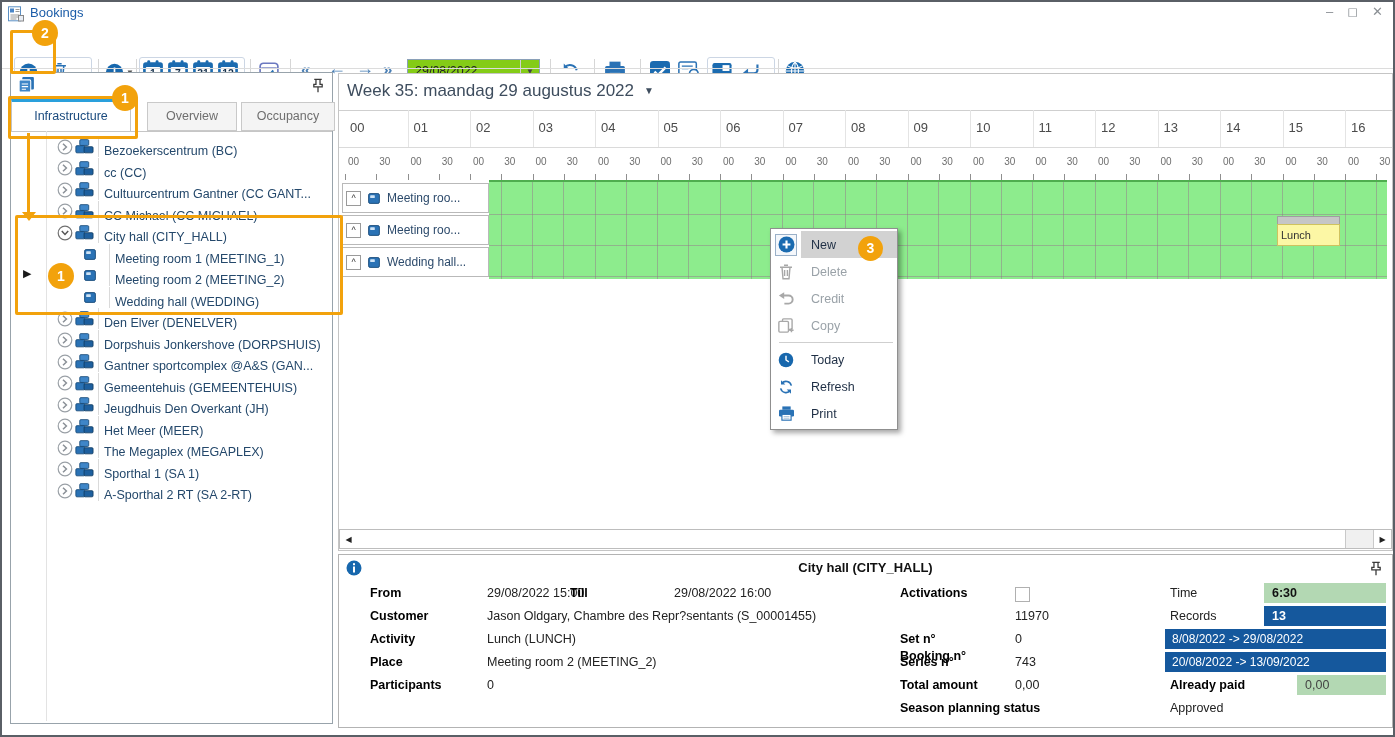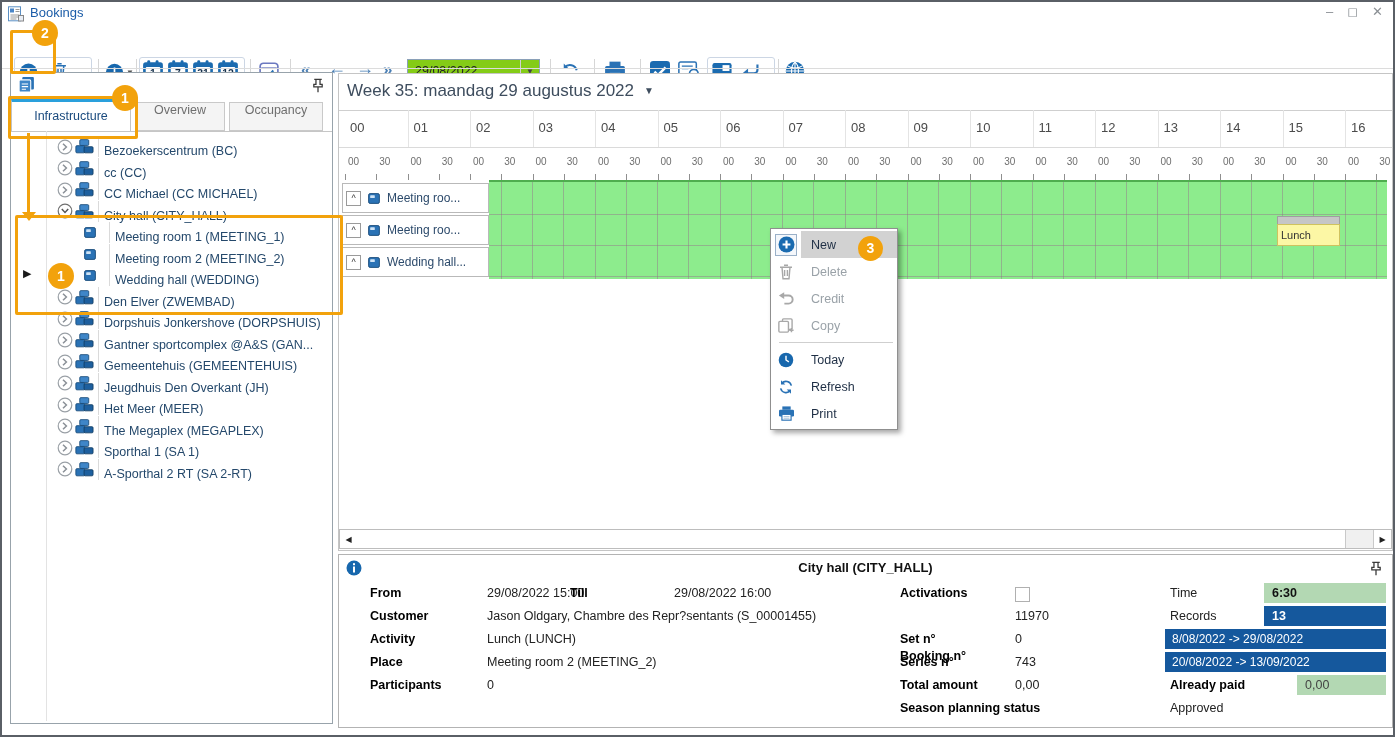--- a/index.html
+++ b/index.html
@@ -26,21 +26,21 @@
   .date-combo .caret{position:absolute;right:0;top:0;width:18px;height:100%;border-left:1px solid #d0d0d0;
     font-size:8px;color:#444;display:flex;align-items:center;justify-content:center;}
   .caret-sm{font-size:8px;color:#555;}
   
   .sidebar{position:absolute;left:8px;top:70px;width:323px;height:652px;border:1px solid #98a3ab;background:#fff;box-sizing:border-box;}
   .side-head-icon{position:absolute;left:6px;top:3px;}
   .side-pin{position:absolute;right:8px;top:5px;}
   .tab{position:absolute;box-sizing:border-box;font-size:12.5px;text-align:center;cursor:default;}
   .tab.active{left:0;top:26px;width:120px;height:32px;background:#fff;border:1px solid #c4c4c4;border-bottom:none;
     border-top:3px solid #2aa0dc;color:#1a4a7e;padding-top:7px;z-index:2;}
-  .tab.inactive{top:29px;height:29px;background:#f4f4f4;border:1px solid #c9c9c9;color:#6f6f6f;}
+  .tab.inactive{top:29px;height:29px;background:#f4f4f4;border:1px solid #c9c9c9;color:#6f6f6f;padding-top:6px;margin-left:12px;}
   .tree{position:absolute;left:0;right:0;top:58px;bottom:0;border-top:1px solid #c6c6c6;overflow:hidden;padding-top:4px;background:#fff;}
   .tree-gutter{position:absolute;left:35px;top:58px;bottom:2px;width:1px;background:#e3e3e3;}
   .tree-row{height:21.5px;display:flex;align-items:center;white-space:nowrap;}
   .tree-row.lvl1{padding-left:46px;}
   .tree-row.lvl2{padding-left:73px;}
   .tree-row .ico{flex:0 0 auto;display:flex;align-items:center;}
   .tree-row .guide{flex:0 0 1px;width:1px;height:21px;background:#dadada;margin:0 5px 0 4px;}
   .tree-row .lbl{font-size:12.5px;color:#24486b;overflow:hidden;text-overflow:clip;margin-top:9px;}
   .tree-row.lvl2 .guide{margin-left:13px;}
   
@@ -313,20 +313,37 @@
             </svg>
           </span>
           <span class="ico" style="margin-left: 2px;">
             <svg width="19" height="15" viewBox="0 0 18 14">
               <rect x="4.5" y="0.5" width="8.5" height="5.5" rx="1" fill="#3f86c8" stroke="#174a78" stroke-width="0.8"></rect>
               <rect x="0.8" y="6.2" width="8.5" height="6.8" rx="1" fill="#2a72b5" stroke="#174a78" stroke-width="0.8"></rect>
               <rect x="8.6" y="7.2" width="8.5" height="5.8" rx="1" fill="#1d5f9e" stroke="#123c61" stroke-width="0.8"></rect>
             </svg>
           </span>
           <span class="guide"></span>
+          <span class="lbl">Cultuurcentrum Gantner (CC GANT...</span>
+        </div>
+        <div class="tree-row lvl1">
+          <span class="ico">
+            <svg width="16" height="16" viewBox="0 0 16 16">
+              <circle cx="8" cy="8" r="6.8" fill="#fff" stroke="#9aa0a6" stroke-width="1.2"></circle>
+              <path d="M6 4.8L9.4 8 6 11.2" stroke="#8a9097" stroke-width="1.5" fill="none"></path>
+            </svg>
+          </span>
+          <span class="ico" style="margin-left: 2px;">
+            <svg width="19" height="15" viewBox="0 0 18 14">
+              <rect x="4.5" y="0.5" width="8.5" height="5.5" rx="1" fill="#3f86c8" stroke="#174a78" stroke-width="0.8"></rect>
+              <rect x="0.8" y="6.2" width="8.5" height="6.8" rx="1" fill="#2a72b5" stroke="#174a78" stroke-width="0.8"></rect>
+              <rect x="8.6" y="7.2" width="8.5" height="5.8" rx="1" fill="#1d5f9e" stroke="#123c61" stroke-width="0.8"></rect>
+            </svg>
+          </span>
+          <span class="guide"></span>
           <span class="lbl">CC Michael (CC MICHAEL)</span>
         </div>
         <div class="tree-row lvl1">
           <span class="ico">
             <svg width="16" height="16" viewBox="0 0 16 16">
               <circle cx="8" cy="8" r="6.8" fill="#fff" stroke="#707070" stroke-width="1.2"></circle>
               <path d="M4.8 6L8 9.4 11.2 6" stroke="#555" stroke-width="1.5" fill="none"></path>
             </svg>
           </span>
           <span class="ico" style="margin-left: 2px;">
@@ -377,21 +394,21 @@
             </svg>
           </span>
           <span class="ico" style="margin-left: 2px;">
             <svg width="19" height="15" viewBox="0 0 18 14">
               <rect x="4.5" y="0.5" width="8.5" height="5.5" rx="1" fill="#3f86c8" stroke="#174a78" stroke-width="0.8"></rect>
               <rect x="0.8" y="6.2" width="8.5" height="6.8" rx="1" fill="#2a72b5" stroke="#174a78" stroke-width="0.8"></rect>
               <rect x="8.6" y="7.2" width="8.5" height="5.8" rx="1" fill="#1d5f9e" stroke="#123c61" stroke-width="0.8"></rect>
             </svg>
           </span>
           <span class="guide"></span>
-          <span class="lbl">Den Elver (ZWEMBAD)</span>
+          <span class="lbl">Den Elver (DENELVER)</span>
         </div>
         <div class="tree-row lvl1">
           <span class="ico">
             <svg width="16" height="16" viewBox="0 0 16 16">
               <circle cx="8" cy="8" r="6.8" fill="#fff" stroke="#9aa0a6" stroke-width="1.2"></circle>
               <path d="M6 4.8L9.4 8 6 11.2" stroke="#8a9097" stroke-width="1.5" fill="none"></path>
             </svg>
           </span>
           <span class="ico" style="margin-left: 2px;">
             <svg width="19" height="15" viewBox="0 0 18 14">

